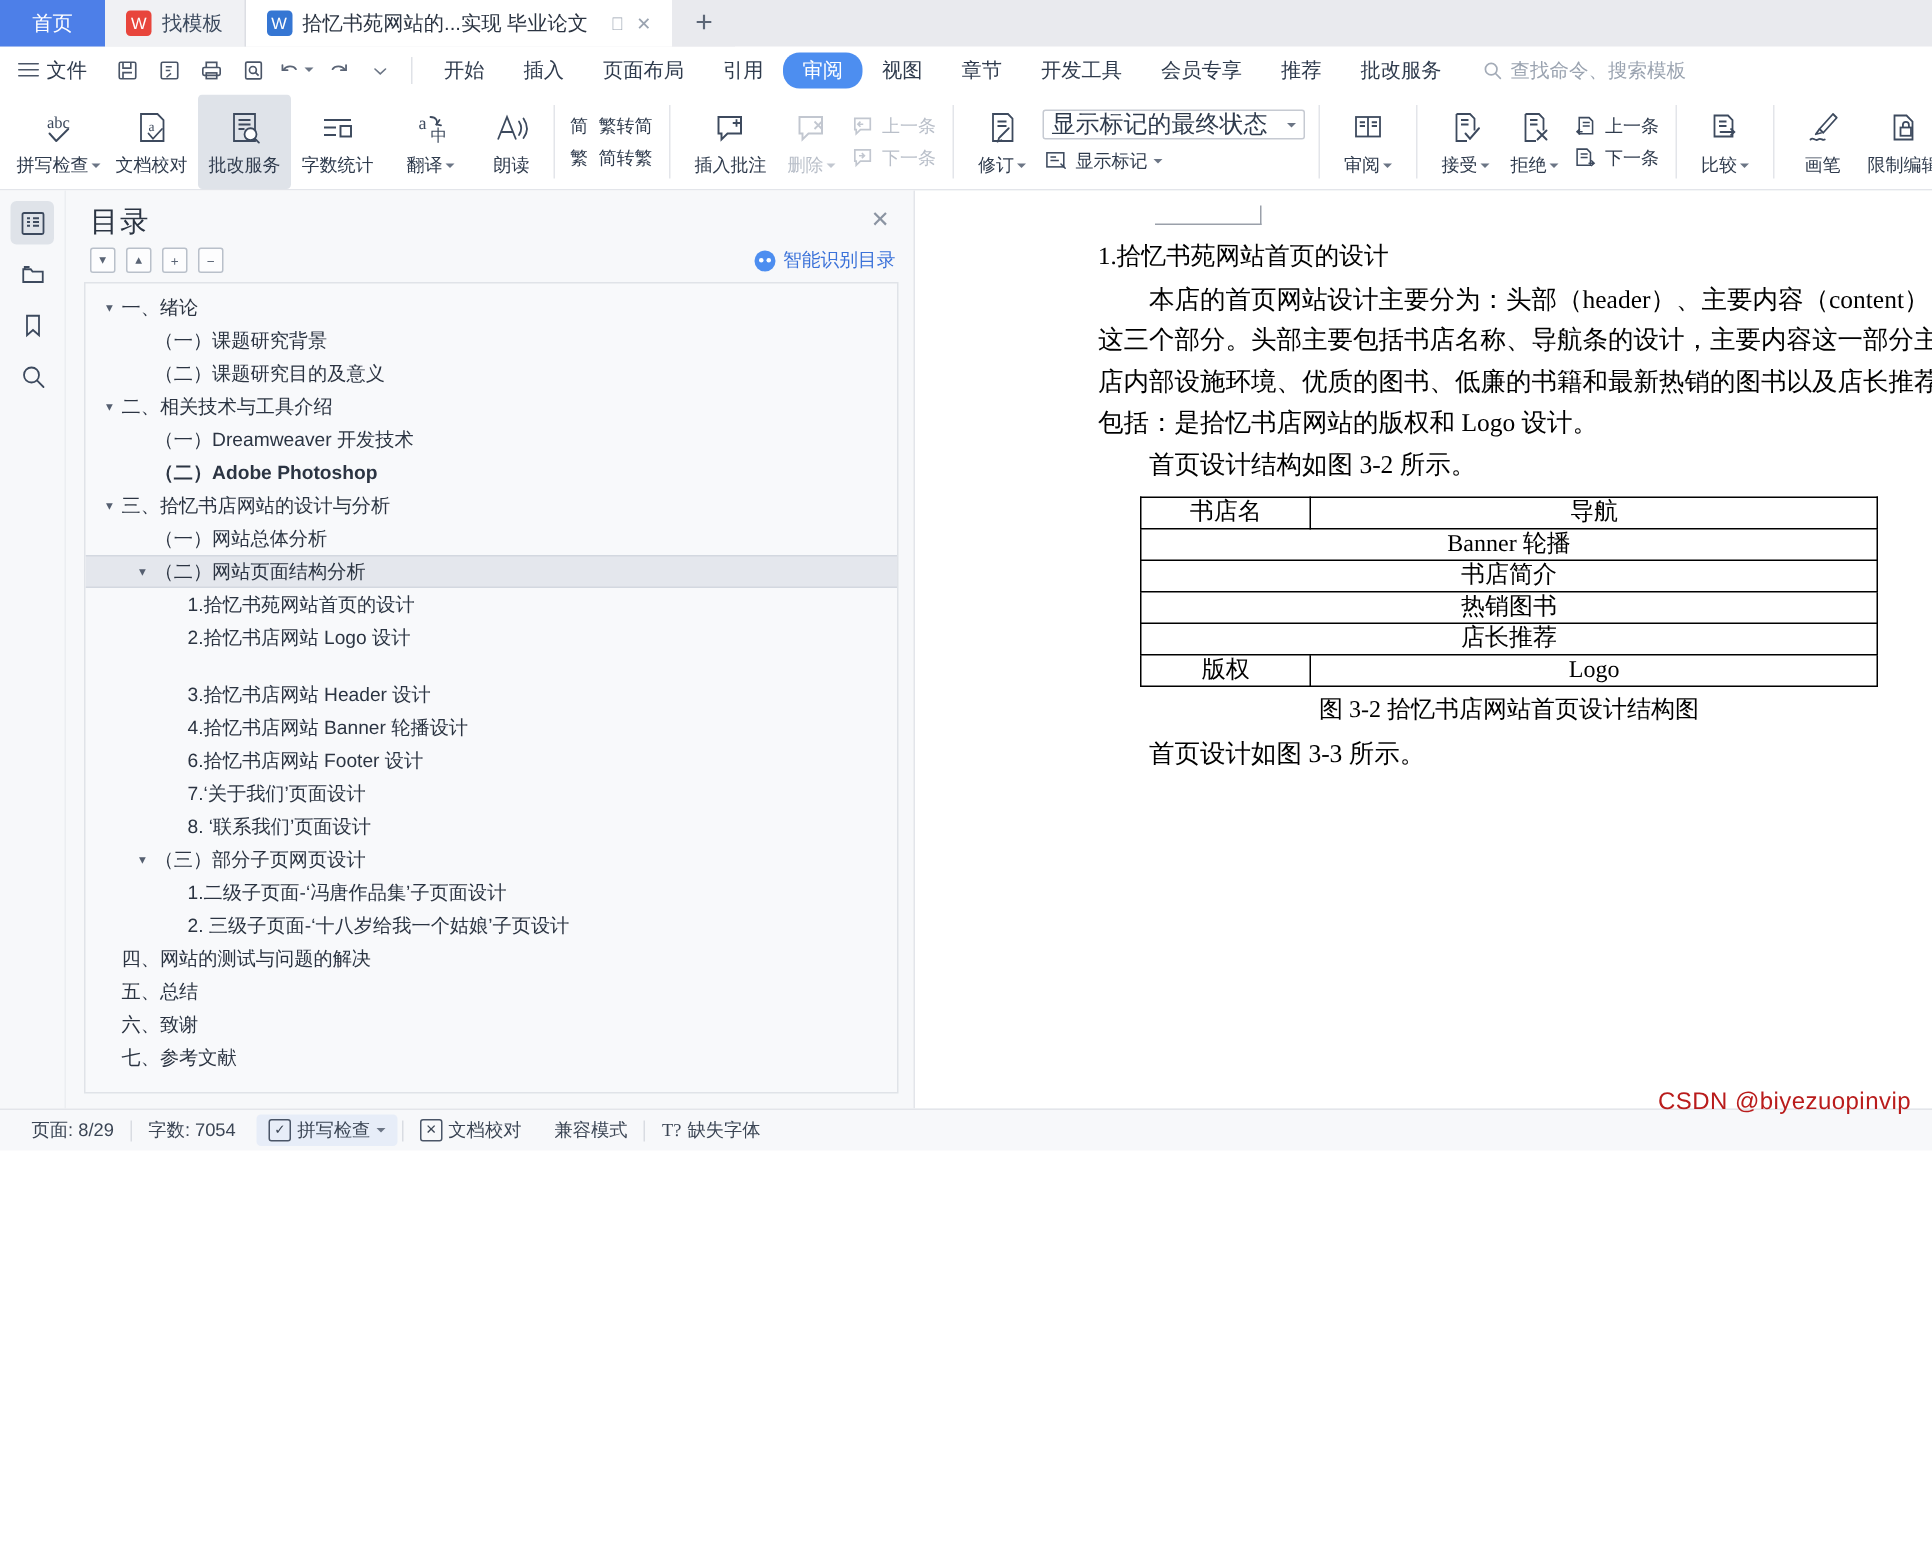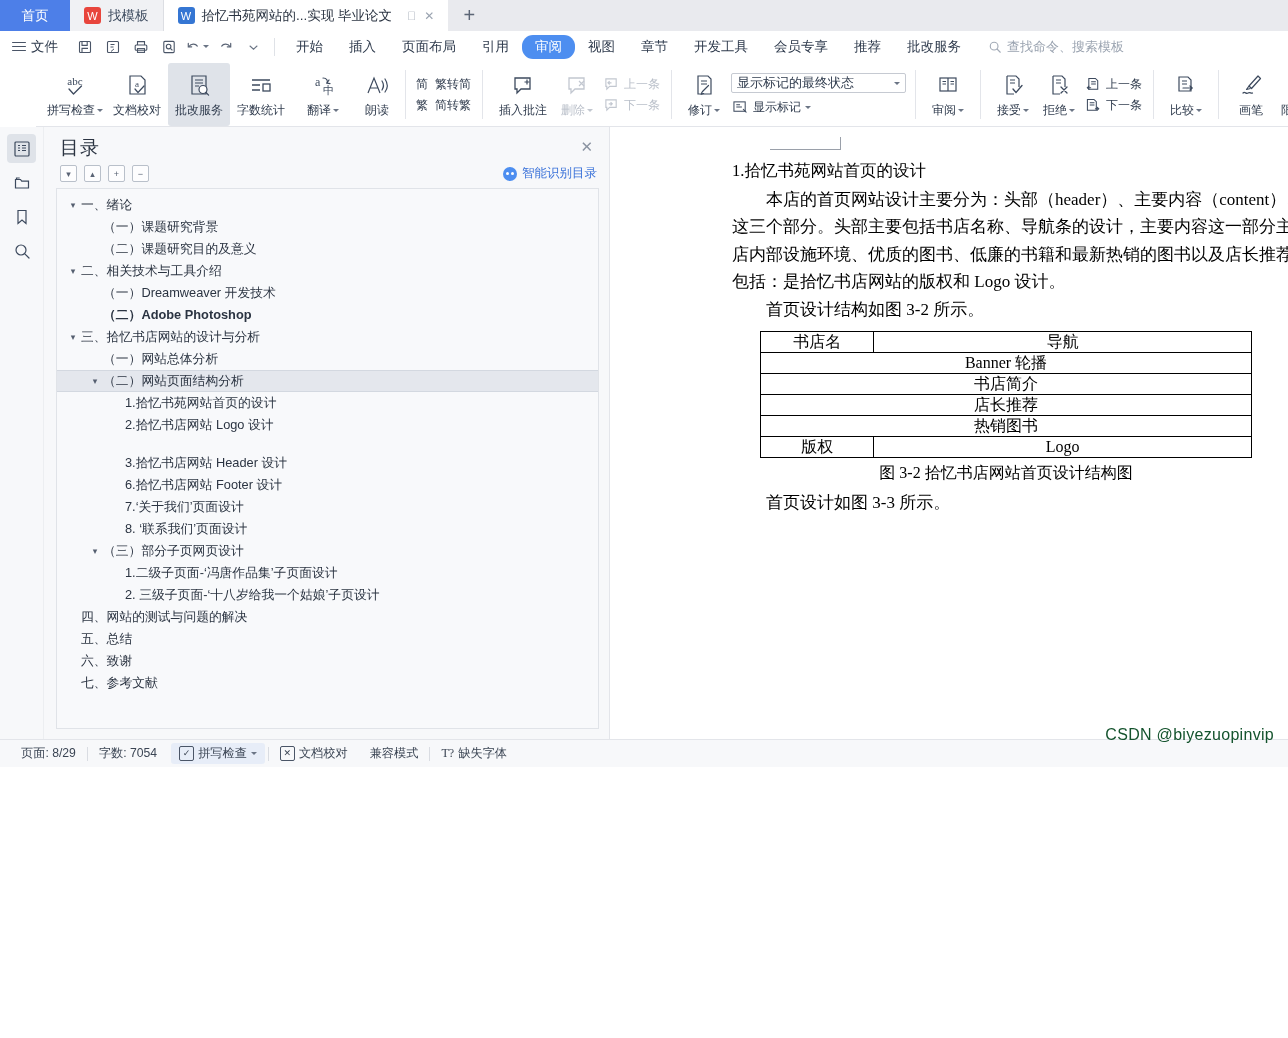--- a/index.html
+++ b/index.html
@@ -36,36 +36,36 @@
   .qicons{display:flex;align-items:center;gap:2px;margin-left:6px;}
   .qicon{width:26px;height:24px;display:flex;align-items:center;justify-content:center;color:#4a5567;border-radius:3px;}
   .qicon svg{display:block;}
   .vsep{width:1px;height:18px;background:#dfe2e7;margin:0 8px;}
   .mtabs{display:flex;align-items:center;gap:0;}
   .mtab{font-size:13.5px;color:#2f3b4d;padding:3px 13px;border-radius:11px;white-space:nowrap;}
   .mtab.active{background:#4d8ef0;color:#ffffff;}
   .msearch{display:flex;align-items:center;gap:5px;color:#9aa3b0;font-size:13px;margin-left:14px;white-space:nowrap;}
 
   
-  .ribbon{height:63px;background:#ffffff;display:flex;align-items:stretch;flex:0 0 auto;border-bottom:1px solid #e3e5ea;padding-left:4px;overflow:hidden;margin-left:36px;}
+  .ribbon{height:63px;background:#ffffff;display:flex;align-items:stretch;flex:0 0 auto;border-bottom:1px solid #e3e5ea;padding-left:4px;overflow:hidden;}
   .grp{display:flex;align-items:stretch;padding:0 4px;}
   .gsep{width:1px;background:#e3e5ea;margin:7px 5px;flex:0 0 auto;}
   .bigbtn{width:62px;display:flex;flex-direction:column;align-items:center;justify-content:center;gap:2px;border-radius:3px;padding:2px 0;}
   .bigbtn.sel{background:#dfe3e9;}
   .bigbtn .ic{height:30px;display:flex;align-items:flex-end;justify-content:center;}
   .bigbtn .lb{font-size:12px;color:#2f3b4d;white-space:nowrap;display:flex;align-items:center;gap:2px;}
   .bigbtn.dis .lb{color:#b9bfc9;}
   .bigbtn.narrow{width:46px;}
   .caret{display:inline-block;width:0;height:0;border-left:3.2px solid transparent;border-right:3.2px solid transparent;border-top:3.8px solid #6b7585;}
   .caret.dim{border-top-color:#c2c7d0;}
   .stack2{display:flex;flex-direction:column;justify-content:center;gap:4px;padding:0 2px;}
   .srow{display:flex;align-items:center;gap:4px;font-size:12px;color:#2f3b4d;white-space:nowrap;}
   .srow.dis{color:#b9bfc9;}
   .srow .si{width:18px;height:16px;display:flex;align-items:center;justify-content:center;}
-  .selbox{width:175px;height:20px;border:1px solid #c6cad2;border-radius:2px;display:flex;align-items:center;justify-content:space-between;padding:0 5px;font-size:13px;color:#2f3b4d;background:#fff;box-sizing:border-box;}
+  .selbox{width:175px;height:20px;border:1px solid #c6cad2;border-radius:2px;display:flex;align-items:center;justify-content:space-between;padding:0 5px;font-size:16px;color:#2f3b4d;background:#fff;box-sizing:border-box;}
   .markgrp{display:flex;flex-direction:column;justify-content:center;gap:6px;padding-left:4px;}
 
   
   .mainrow{flex:1 1 auto;display:flex;min-height:0;background:#f2f3f5;justify-content:flex-end;}
   .rail{width:43px;background:#f7f8fa;display:flex;flex-direction:column;align-items:center;padding-top:7px;gap:5px;flex:0 0 auto;border-right:1px solid #eceef1;}
   .railbtn{width:29px;height:29px;display:flex;align-items:center;justify-content:center;border-radius:4px;color:#3d4a5e;}
   .railbtn.sel{background:#dfe3e9;}
 
   .nav{width:565px;background:#f7f8fa;flex:0 0 auto;display:flex;flex-direction:column;border-right:1px solid #e3e5ea;position:relative;}
   .navhead{display:flex;align-items:flex-start;justify-content:space-between;padding:8px 12px 0 16px;}
@@ -96,21 +96,21 @@
   .dtable td{border:1px solid #000;text-align:center;font-size:16px;height:20px;line-height:20px;padding:0;}
   .dcap{font-size:16px;text-align:center;margin:5px 0 0 28px;width:492px;}
   .dafter{font-size:17px;margin-top:7px;text-indent:2em;}
 
   
   .status{height:27px;background:#f7f8fa;border-top:1px solid #e3e5ea;display:flex;align-items:center;gap:0;padding-left:10px;flex:0 0 auto;position:relative;}
   .sitem{display:flex;align-items:center;gap:4px;font-size:12.2px;color:#3b4554;padding:0 11px;white-space:nowrap;}
   .sitem.box{background:#e7edf8;border-radius:3px;padding:2px 8px;margin:0 3px;}
   .sdiv{width:1px;height:14px;background:#d9dce2;}
   .sq{width:13px;height:13px;border:1.2px solid #4a5567;border-radius:2px;display:inline-flex;align-items:center;justify-content:center;font-size:9px;line-height:1;}
-  .wm{position:absolute;right:14px;top:-14px;color:#14532d;font-size:16px;letter-spacing:.3px;}
+  .wm{position:absolute;right:14px;top:-14px;color:#b91c1c;font-size:16px;letter-spacing:.3px;}
 </style>
 </head>
 <body>
 
 <div class="app">
 
   <div class="tabbar">
     <div class="tab home">
       <span>首页</span>
     </div>
@@ -589,20 +589,24 @@
             <span class="chev empty">▾</span>
             <span>1.拾忆书苑网站首页的设计</span>
           </div>
           <div class="ni" style="padding-left: 52px;">
             <span class="chev empty">▾</span>
             <span>2.拾忆书店网站 Logo 设计</span>
           </div>
           <div class="ni" style="padding-left: 52px; margin-top: 16px;">
             <span class="chev empty">▾</span>
             <span>3.拾忆书店网站 Header 设计</span>
+          </div>
+          <div class="ni" style="padding-left: 52px;">
+            <span class="chev empty">▾</span>
+            <span>4.拾忆书店网站 Banner 轮播设计</span>
           </div>
           <div class="ni" style="padding-left: 52px;">
             <span class="chev empty">▾</span>
             <span>6.拾忆书店网站 Footer 设计</span>
           </div>
           <div class="ni" style="padding-left: 52px;">
             <span class="chev empty">▾</span>
             <span>7.‘关于我们’页面设计</span>
           </div>
           <div class="ni" style="padding-left: 52px;">
@@ -656,24 +660,24 @@
                   <td style="width:23%">书店名</td>
                   <td style="width:77%">导航</td>
                 </tr>
             <tr>
                   <td colspan="2">Banner 轮播</td>
                 </tr>
             <tr>
                   <td colspan="2">书店简介</td>
                 </tr>
             <tr>
-                  <td colspan="2">店长推荐</td>
+                  <td colspan="2">热销图书</td>
                 </tr>
             <tr>
-                  <td colspan="2">热销图书</td>
+                  <td colspan="2">店长推荐</td>
                 </tr>
             <tr>
                   <td style="width:73%">版权</td>
                   <td style="width:27%">Logo</td>
                 </tr>
           </tbody>
             </table>
           <div class="dcap">图 3-2 拾忆书店网站首页设计结构图</div>
           <p class="dafter">首页设计如图 3-3 所示。</p>
         </div>

